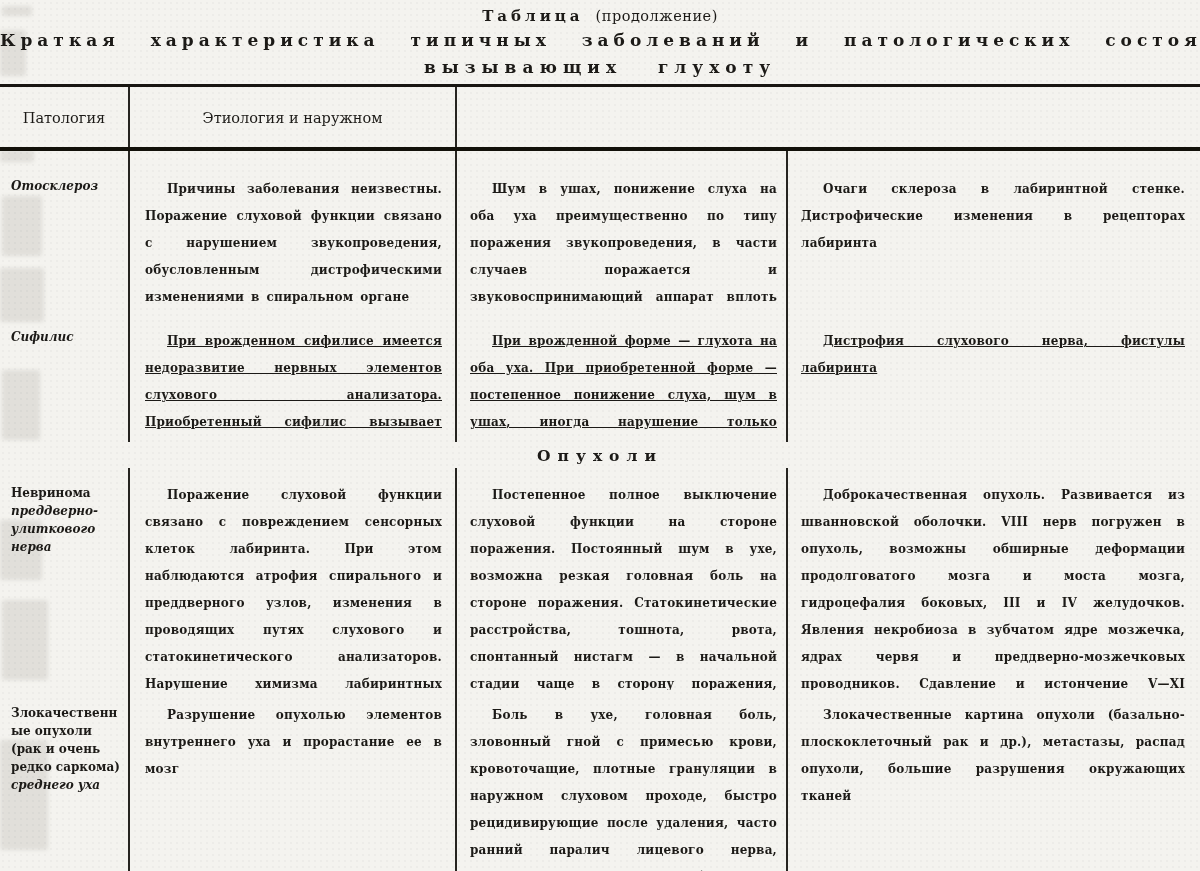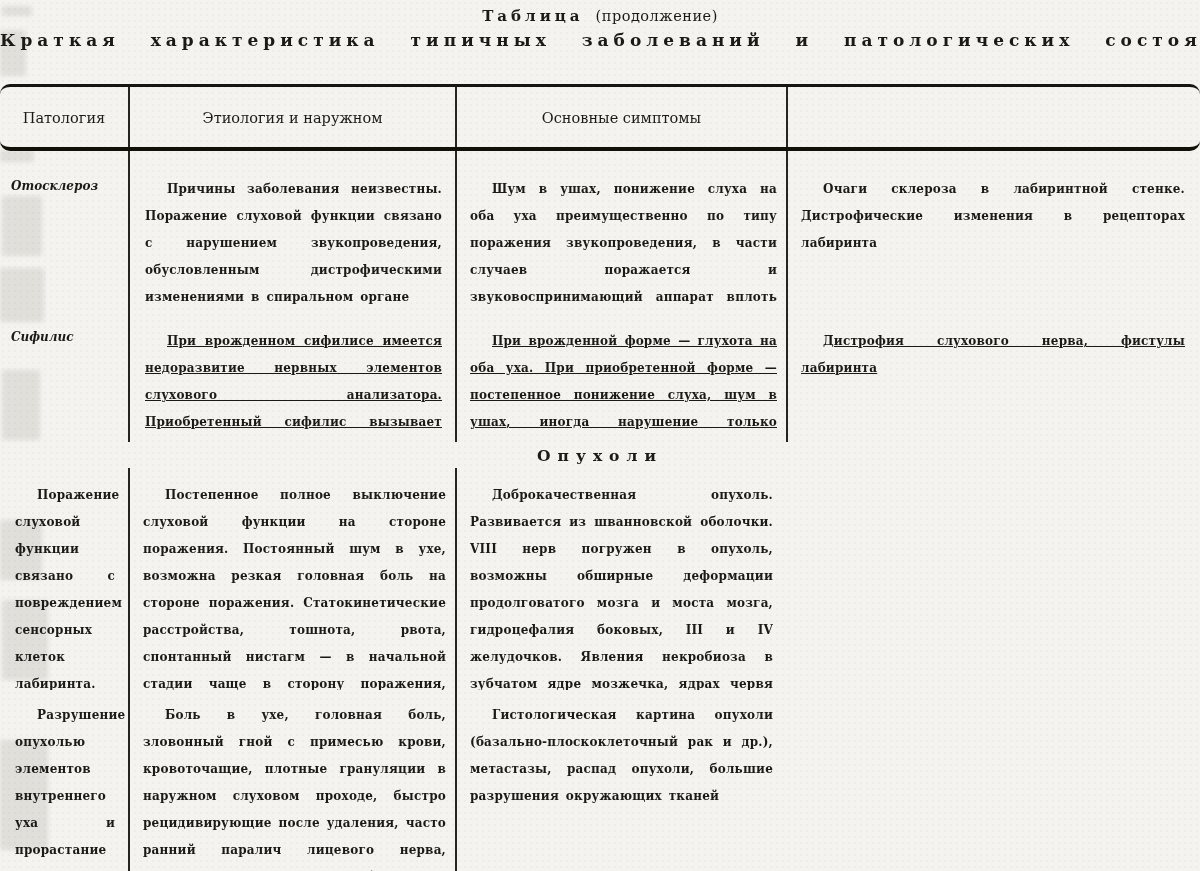--- a/index.html
+++ b/index.html
@@ -16,21 +16,21 @@
   .caption { position:absolute; top:7px; left:0; width:100%; text-align:center; font-size:15px; white-space:nowrap; }
   .caption .cap-b { font-weight:bold; letter-spacing:4px; margin-right:12px; }
   .caption .cap-n { font-size:14.5px; letter-spacing:0.5px; }
   .doc-title { position:absolute; left:0; width:100%; text-align:center; font-weight:bold;
     font-size:17px; white-space:nowrap; }
   .doc-title.t1 { top:30px; letter-spacing:5px; word-spacing:20px; }
   .doc-title.t2 { top:57px; letter-spacing:6px; word-spacing:24px; }
 
   
   .sheet-table { position:absolute; top:84px; left:0; width:1200px; height:787px; overflow:hidden; }
-  .grid-row { display:grid; grid-template-columns:130px 327px 331px 412px;border-radius:10px; }
+  .grid-row { display:grid; grid-template-columns:130px 327px 331px 412px; }
   .thead { height:60px; border-top:3px solid #181511; border-bottom:4px solid #121009; }
   .th { display:flex; align-items:center; justify-content:center; text-align:center;
         font-size:14.5px; line-height:19px; padding:2px 16px 0 16px; border-right:2px solid #262420; }
   .th.last { border-right:none; }
 
   .cell { overflow:hidden; box-sizing:border-box; }
   .bdr { border-right:2px solid #262420; }
   .r1 { height:161px; } .r2 { height:130px; } .r3 { height:222px; } .r4 { height:181px; }
 
   .c1 { font-size:12px; font-weight:bold; line-height:18px; padding:26px 6px 0 11px;
@@ -65,27 +65,27 @@
   <div class="smudge" style="top:268px;left:0px;width:44px;height:54px;"></div>
   <div class="smudge" style="top:370px;left:2px;width:38px;height:70px;"></div>
   <div class="smudge" style="top:520px;left:0px;width:42px;height:60px;"></div>
   <div class="smudge" style="top:600px;left:2px;width:46px;height:80px;"></div>
   <div class="smudge" style="top:740px;left:0px;width:48px;height:110px;"></div>
 
   <div class="caption">
     <span class="cap-b">Таблица</span><span class="cap-n">(продолжение)</span>
   </div>
   <div class="doc-title t1">Краткая характеристика типичных заболеваний и патологических состояний,</div>
+  <div class="doc-title t2">вызывающих глухоту</div>
 
   <div class="sheet-table">
 
     <div class="grid-row thead">
       <div class="th">Патология</div>
       <div class="th">Этиология и наружном</div>
-      <div class="th">Основные симптомы</div>
     </div>
 
     <div class="grid-row r1">
       <div class="cell c1 bdr"><span class="pat-italic">Отосклероз</span></div>
       <div class="cell c2 bdr">
           <div class="para">Причины заболевания неизвестны. Поражение слуховой функции связано с нарушением звукопроведения, обусловленным дистрофическими изменениями в спиральном органе</div>
         </div>
       <div class="cell c3 bdr">
           <div class="para">Шум в ушах, понижение слуха на оба уха преимущественно по типу поражения звукопроведения, в части случаев поражается и звуковоспринимающий аппарат вплоть до полной глухоты (кохлеарная и облитерирующая формы отосклероза)</div>
         </div>
@@ -103,37 +103,45 @@
           <div class="para">При врожденной форме — глухота на оба уха. При приобретенной форме — постепенное понижение слуха, шум в ушах, иногда нарушение только статокинетической функции</div>
         </div>
       <div class="cell c4">
           <div class="para">Дистрофия слухового нерва, фистулы лабиринта</div>
         </div>
     </div>
 
     <div class="section-row">Опухоли</div>
 
     <div class="grid-row r3">
+      <div class="cell c1 bdr">
+        <div>Невринома</div>
+        <div class="pat-note">преддверно-улиткового нерва</div>
+      </div>
       <div class="cell c2 bdr">
           <div class="para">Поражение слуховой функции связано с повреждением сенсорных клеток лабиринта. При этом наблюдаются атрофия спирального и преддверного узлов, изменения в проводящих путях слухового и статокинетического анализаторов. Нарушение химизма лабиринтных жидкостей</div>
         </div>
       <div class="cell c3 bdr">
           <div class="para">Постепенное полное выключение слуховой функции на стороне поражения. Постоянный шум в ухе, возможна резкая головная боль на стороне поражения. Статокинетические расстройства, тошнота, рвота, спонтанный нистагм — в начальной стадии чаще в сторону поражения, позднее — в обе стороны, преимущественно в здоровую. Возможны бульбарные нарушения, поражение V—XI черепных нервов, нарушение зрения</div>
         </div>
       <div class="cell c4">
           <div class="para">Доброкачественная опухоль. Развивается из шванновской оболочки. VIII нерв погружен в опухоль, возможны обширные деформации продолговатого мозга и моста мозга, гидроцефалия боковых, III и IV желудочков. Явления некробиоза в зубчатом ядре мозжечка, ядрах червя и преддверно-мозжечковых проводников. Сдавление и истончение V—XI черепных нервов. Расширение внутреннего слухового прохода, нередко разрушается его задняя стенка</div>
         </div>
     </div>
 
     <div class="grid-row r4">
+      <div class="cell c1 bdr">
+        <span>Злокачественные опухоли (рак и очень редко саркома)</span>
+        <span class="pat-note">среднего уха</span>
+      </div>
       <div class="cell c2 bdr">
           <div class="para">Разрушение опухолью элементов внутреннего уха и прорастание ее в мозг</div>
         </div>
       <div class="cell c3 bdr">
           <div class="para">Боль в ухе, головная боль, зловонный гной с примесью крови, кровоточащие, плотные грануляции в наружном слуховом проходе, быстро рецидивирующие после удаления, часто ранний паралич лицевого нерва, переход процесса на лабиринт с выключением слуховой и статокинетической функций, быстро развивающиеся внутричерепные осложнения</div>
         </div>
       <div class="cell c4">
-          <div class="para">Гистологическая картина опухоли (базально-плоскоклеточный рак и др.), метастазы, распад опухоли, большие разрушения окружающих тканей</div>
+          <div class="para">Злокачественные картина опухоли (базально-плоскоклеточный рак и др.), метастазы, распад опухоли, большие разрушения окружающих тканей</div>
         </div>
     </div>
 
   </div>
 </div>
 
 </body></html>

